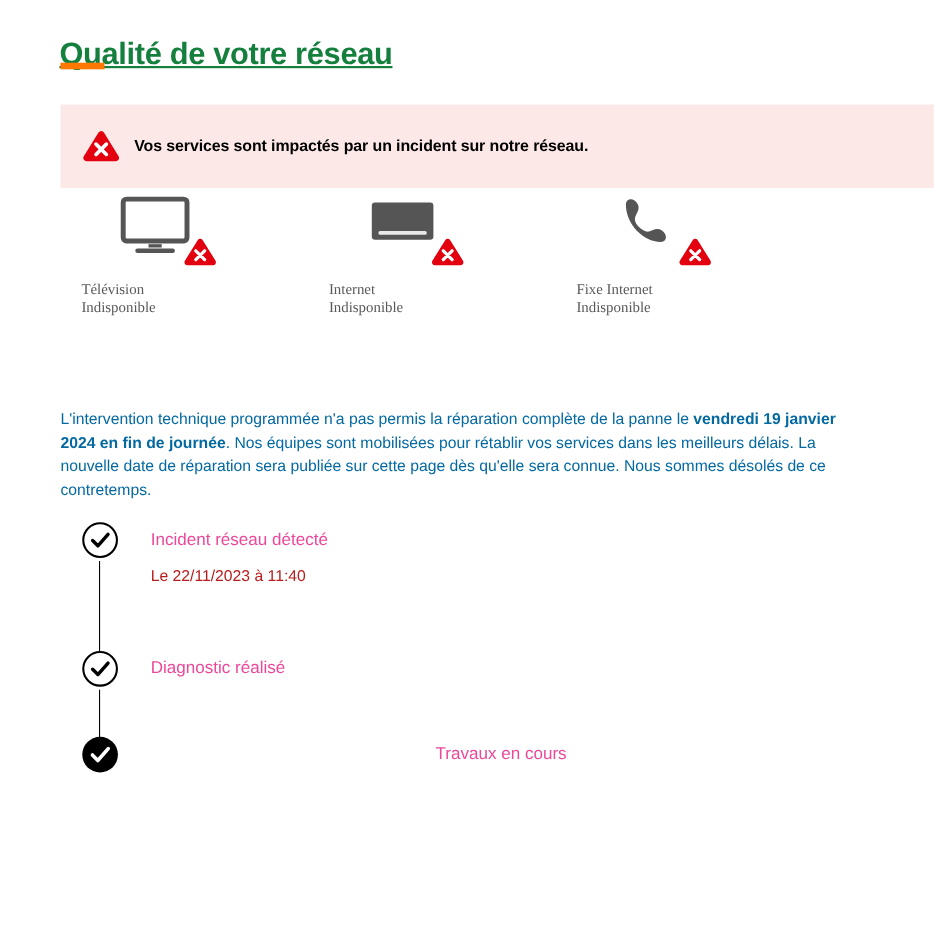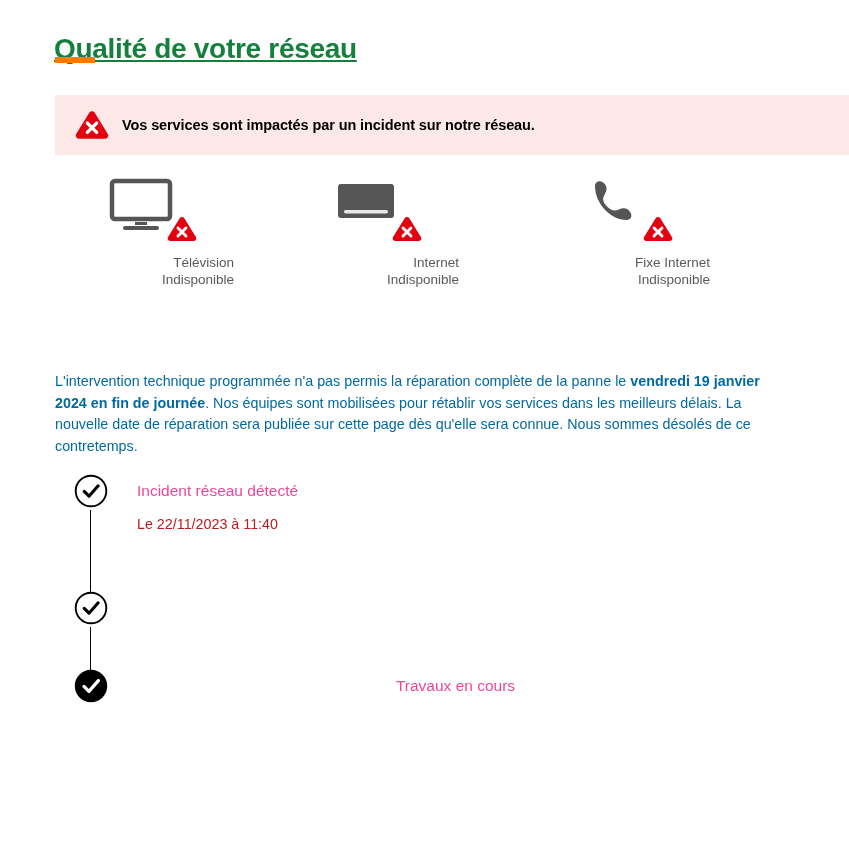--- a/index.html
+++ b/index.html
@@ -38,21 +38,21 @@
     height: 6px;
     background: #ff7900;
   }
 
   
   .alert-banner {
     position: absolute;
     left: 55px;
     top: 95px;
     width: 794px;
-    height: 60px;
+    height: 76px;
     background: #fde8e8;
     display: flex;
     align-items: center;
   }
   .alert-icon {
     margin-left: 20px;
     width: 34px;
     height: 31px;
     flex: 0 0 auto;
     display: block;
@@ -70,25 +70,26 @@
     position: absolute;
     left: 55px;
     top: 178px;
     width: 700px;
     height: 115px;
   }
   .service {
     position: absolute;
     top: 0;
     width: 160px;
-    text-align: right;
+    text-align: left;
+    font-family: Liberation Serif, serif;
   }
   .service-1 { left: 19px; }
   .service-2 { left: 244px; }
-  .service-3 { left: 495px; }
+  .service-3 { left: 469px; }
 
   .service-icon-wrap {
     position: relative;
     width: 90px;
     height: 62px;
     margin: 0 auto;
   }
   .service-icon-wrap svg.glyph {
     position: absolute;
     left: 0;
@@ -256,20 +257,21 @@
     <div class="tl-title">Incident réseau détecté</div>
     <div class="tl-sub">Le 22/11/2023 à 11:40</div>
   </div>
 
   <div class="tl-step step-1">
     <svg class="tl-marker" viewBox="0 0 34 34">
       <circle cx="17" cy="17" r="15.3" fill="#ffffff" stroke="#000000" stroke-width="1.9"></circle>
       <path d="M10.2 17.4 L15.0 22.2 L24.2 11.8" fill="none" stroke="#000000" stroke-width="3.1" stroke-linecap="round" stroke-linejoin="round"></path>
     </svg>
     <div class="tl-connector"></div>
+    <div class="tl-title">Diagnostic réalisé</div>
 
   </div>
 
   <div class="tl-step step-2 is-current">
     <svg class="tl-marker" viewBox="0 0 34 34">
       <circle cx="17" cy="17" r="16.2" fill="#000000"></circle>
       <path d="M10.0 17.4 L14.9 22.4 L24.4 11.6" fill="none" stroke="#ffffff" stroke-width="3.3" stroke-linecap="round" stroke-linejoin="round"></path>
     </svg>
     <div class="tl-connector"></div>
     <div class="tl-title">Travaux en cours</div>

